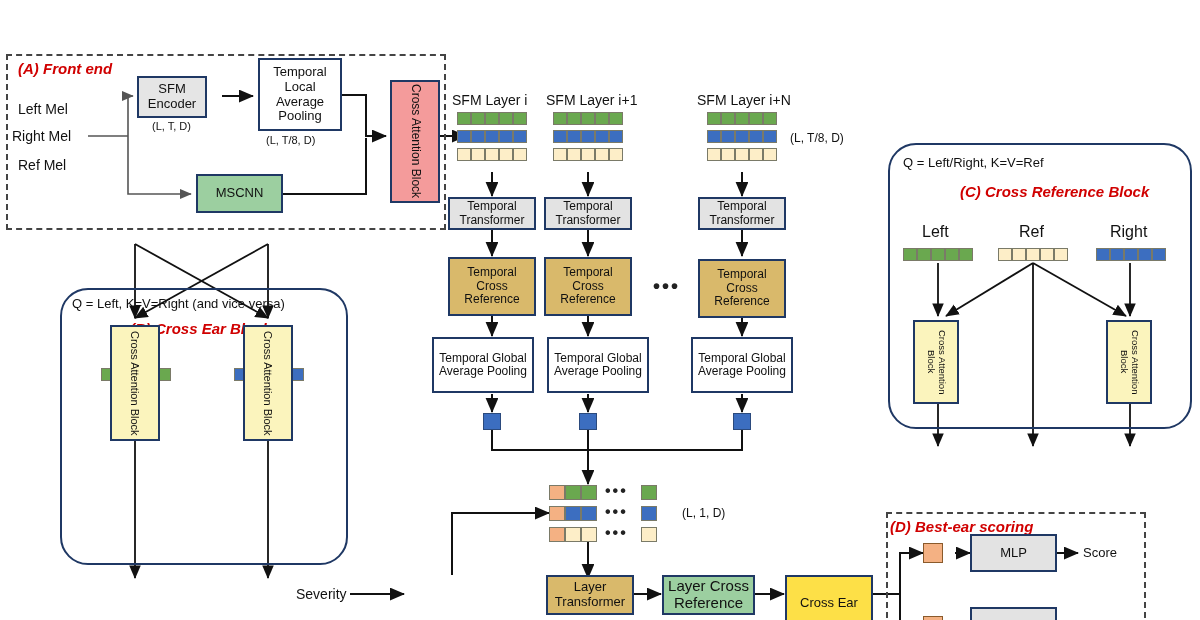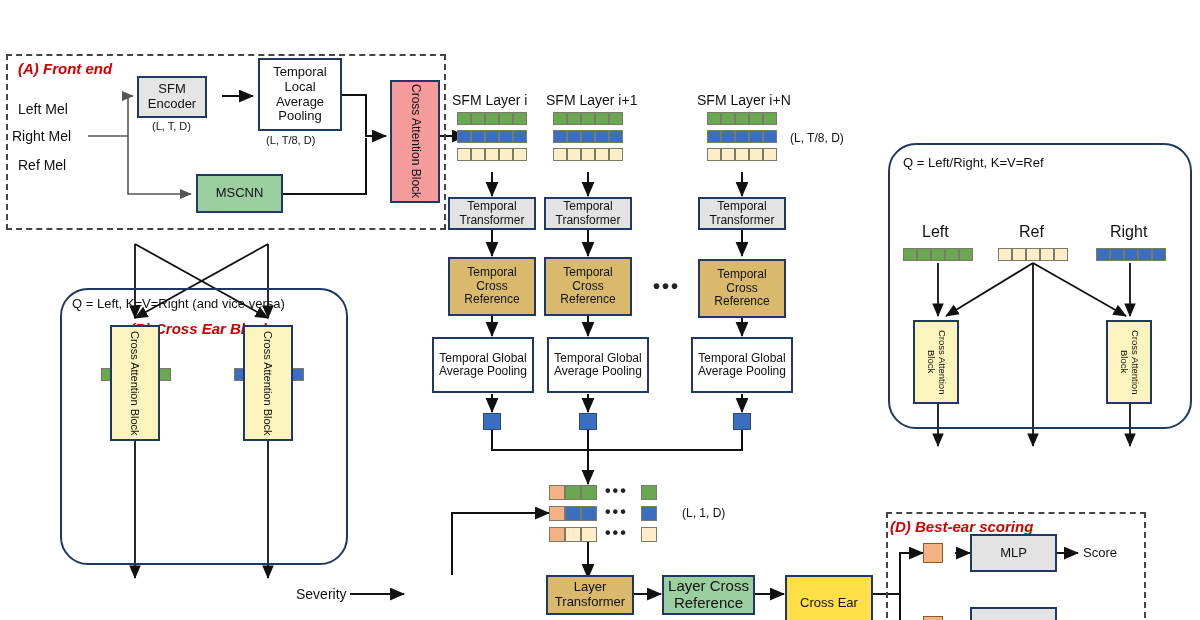--- a/index.html
+++ b/index.html
@@ -135,20 +135,21 @@
     <div class="tok" style="width:14px;height:13px;background:#3c6ec0;"></div>
     <div class="tok" style="width:14px;height:13px;background:#3c6ec0;"></div>
     <div class="tok" style="width:14px;height:13px;background:#3c6ec0;"></div>
   </div>
 
   <div class="box vtext" style="left:110px;top:277px;width:50px;height:116px;background:#fbf4bd;font-size:11px;">Cross Attention Block</div>
   <div class="box vtext" style="left:243px;top:277px;width:50px;height:116px;background:#fbf4bd;font-size:11px;">Cross Attention Block</div>
 
   <div class="roundpanel" style="left:888px;top:95px;width:304px;height:286px;"></div>
   <div class="panel-note" style="left:903px;top:107px;">Q = Left/Right, K=V=Ref</div>
+  <div class="panel-title" style="left:960px;top:135px;">(C) Cross Reference Block</div>
 
   <div class="lbl" style="left:922px;top:175px;font-size:16px;">Left</div>
   <div class="lbl" style="left:1019px;top:175px;font-size:16px;">Ref</div>
   <div class="lbl" style="left:1110px;top:175px;font-size:16px;">Right</div>
 
   <div class="tokrow" style="left:903px;top:200px;">
     <div class="tok" style="width:14px;height:13px;background:#6aa84f;"></div>
     <div class="tok" style="width:14px;height:13px;background:#6aa84f;"></div>
     <div class="tok" style="width:14px;height:13px;background:#6aa84f;"></div>
     <div class="tok" style="width:14px;height:13px;background:#6aa84f;"></div>

